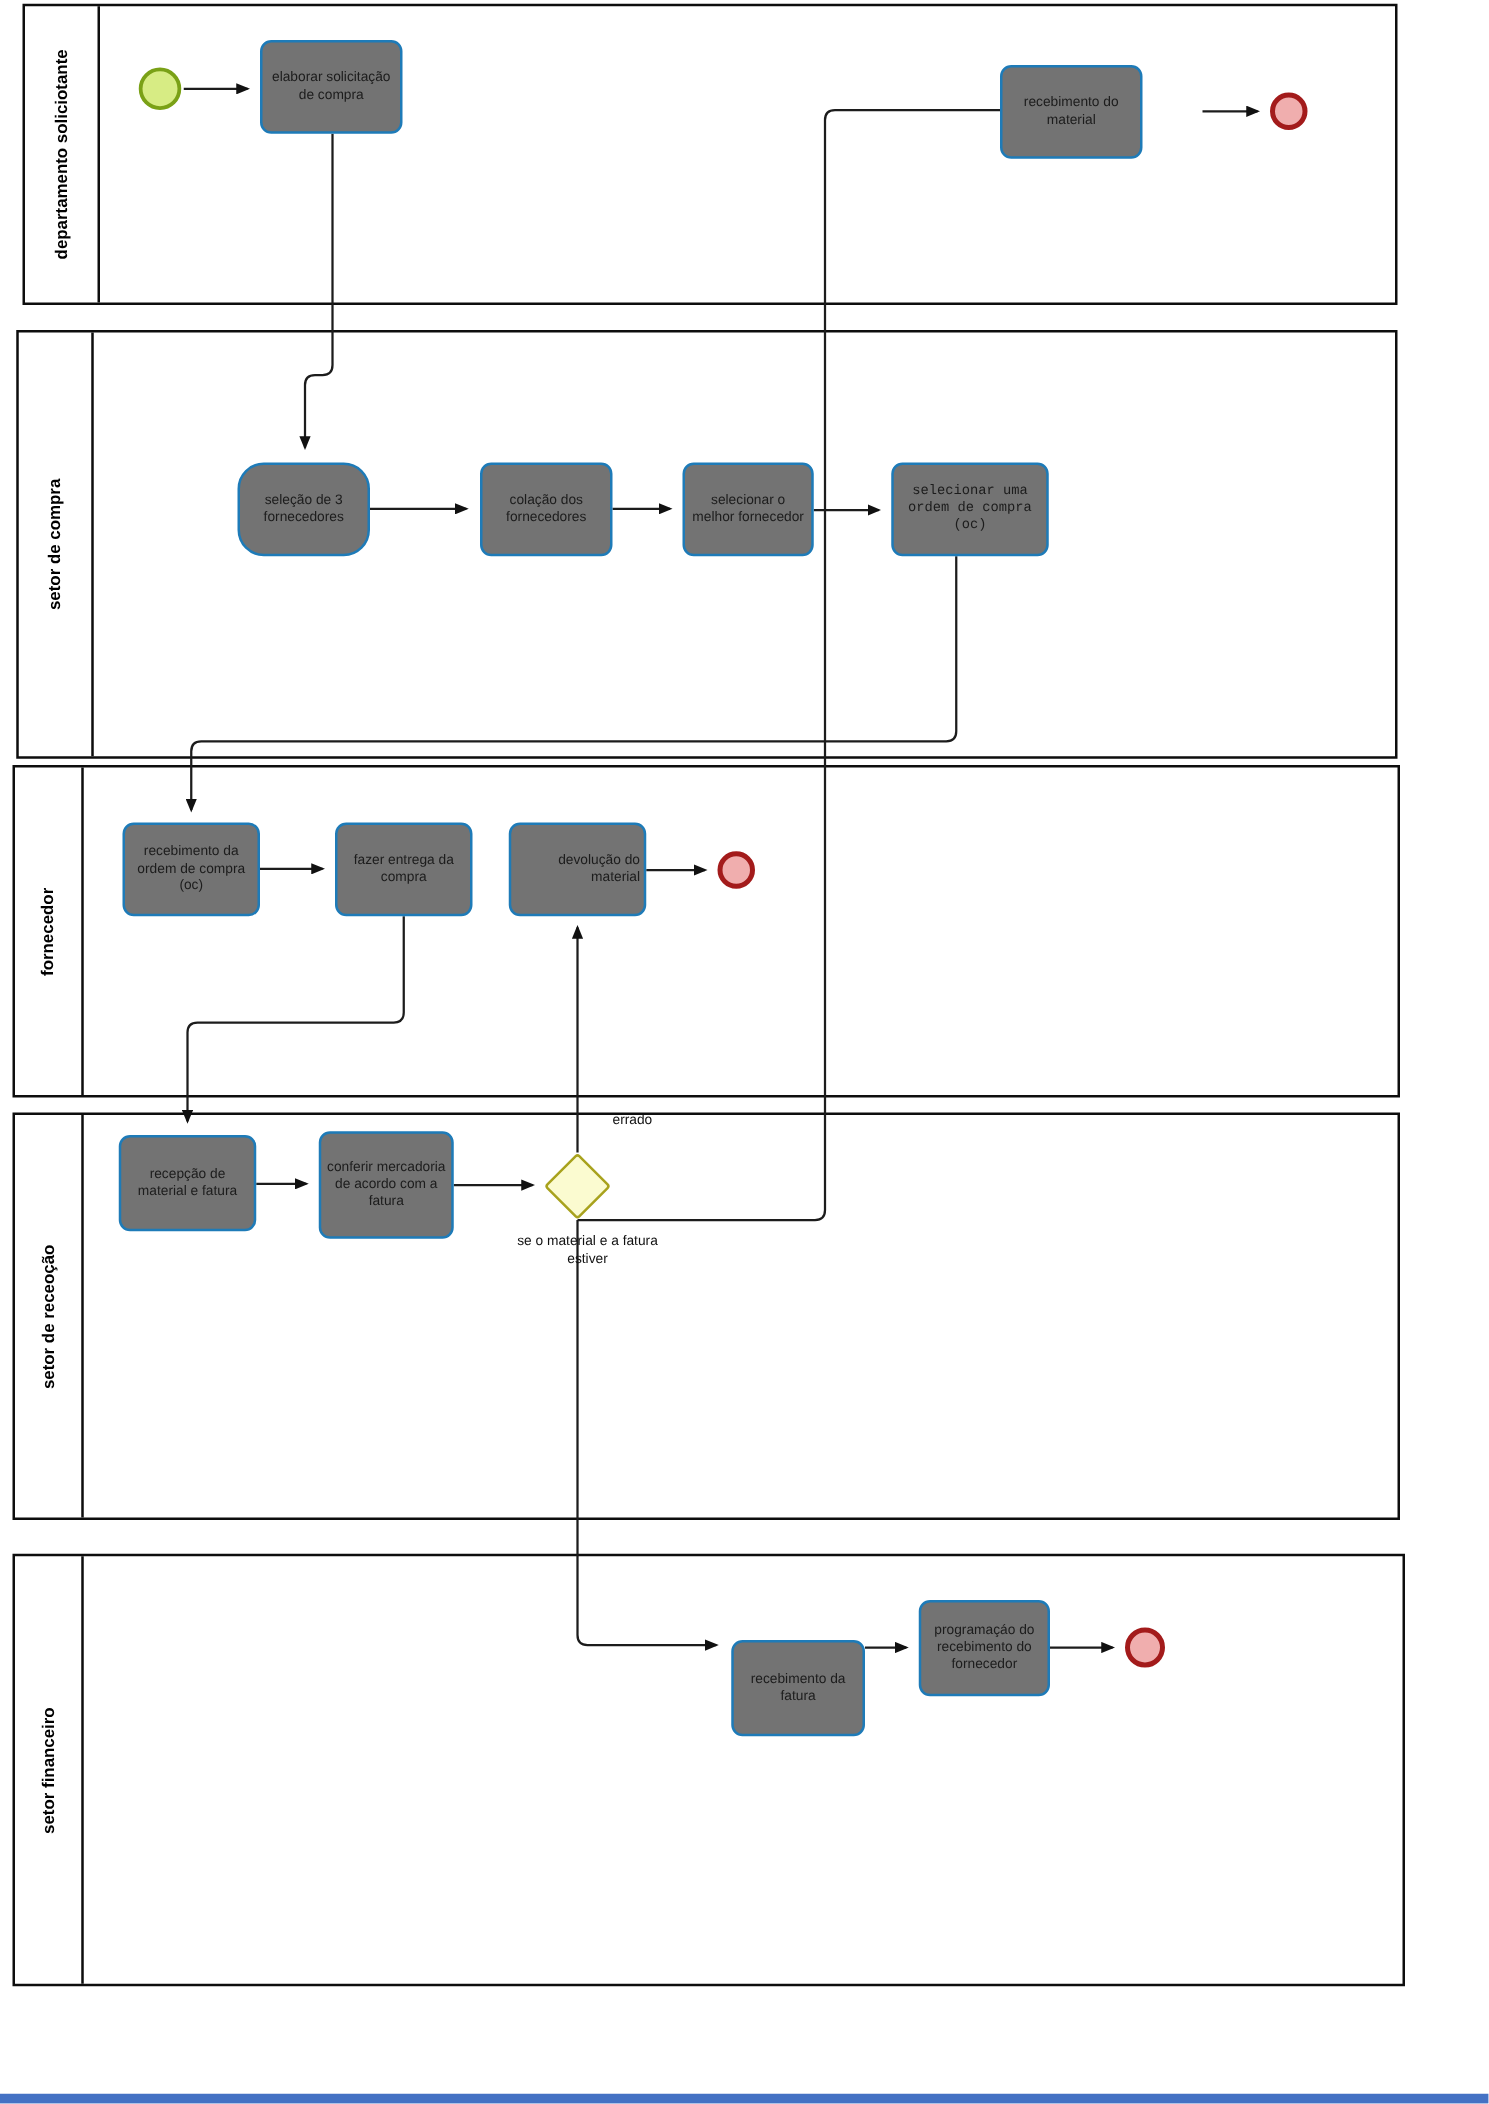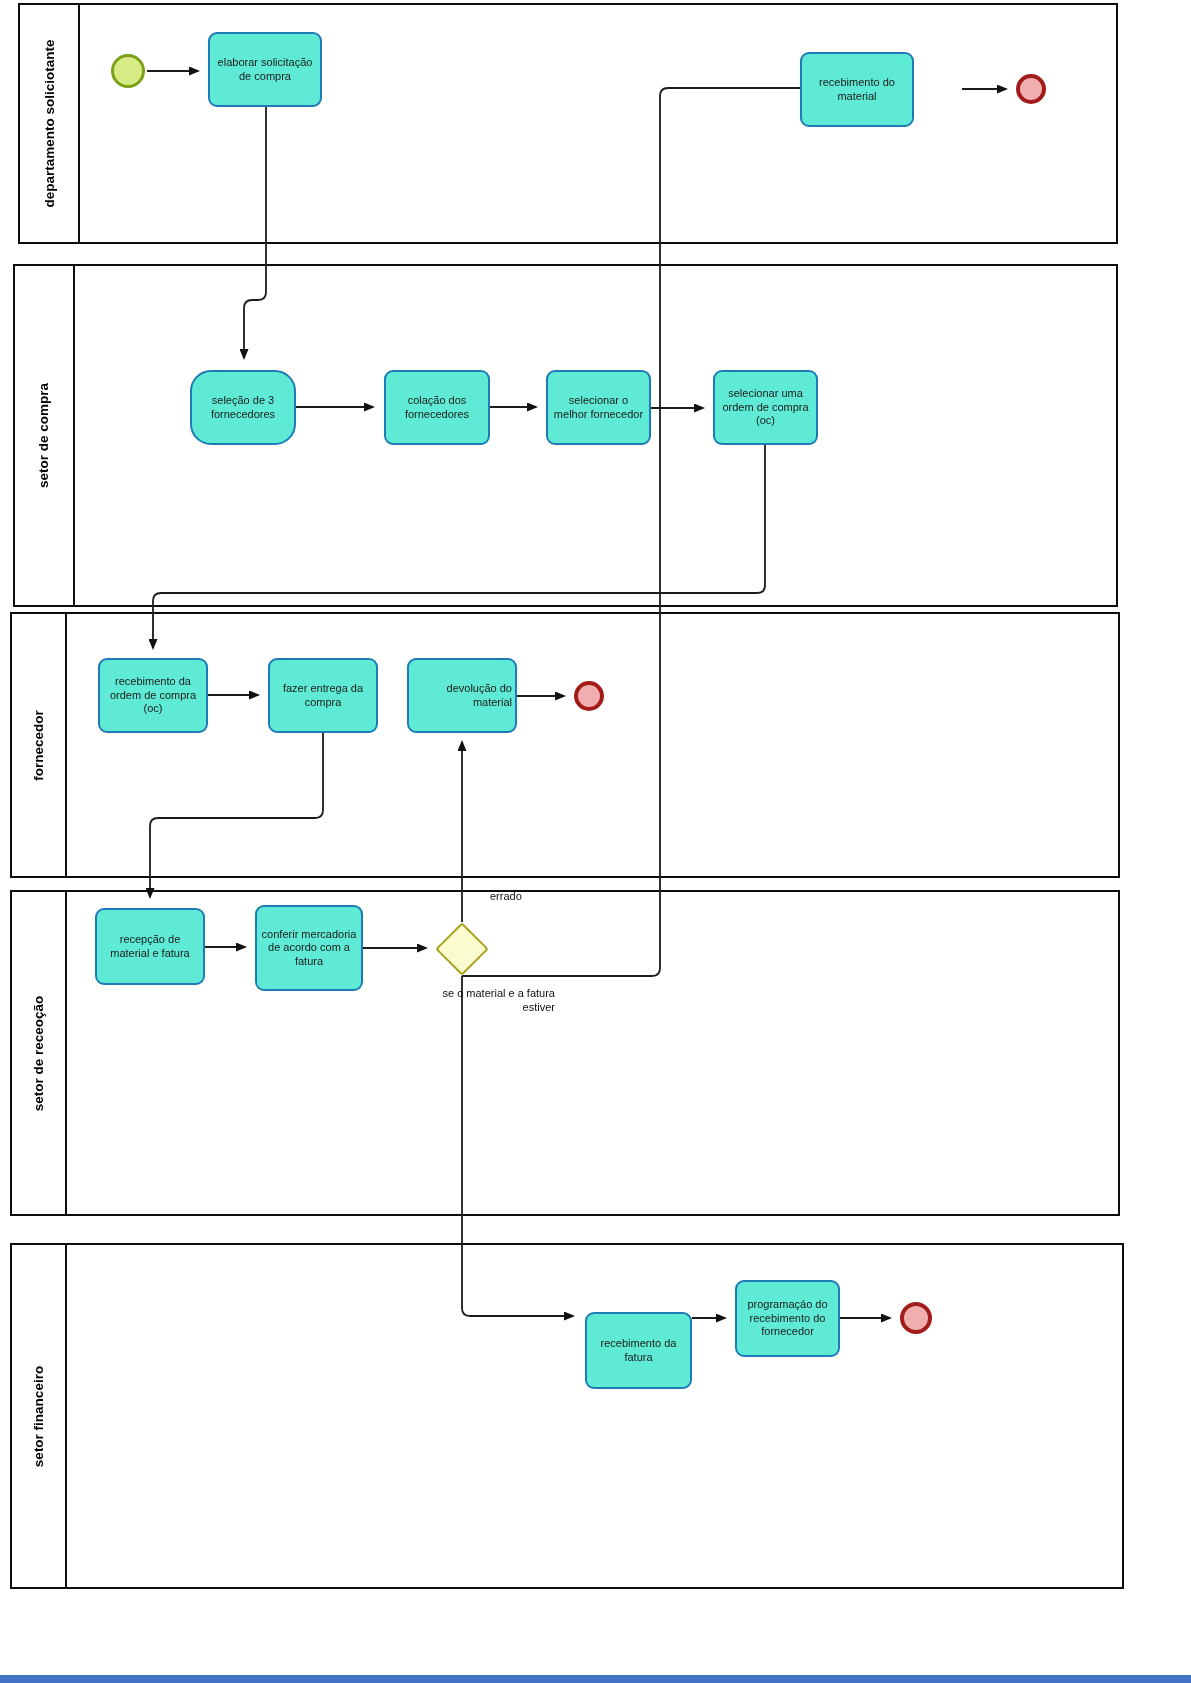--- a/index.html
+++ b/index.html
@@ -6,32 +6,32 @@
   #canvas{
     position:relative;width:1191px;height:1683px;background:#ffffff;overflow:hidden;
     font-family:"Liberation Sans", sans-serif;color:#1a1a1a;
   }
   .pool{position:absolute;border:2px solid #0d0d0d;background:#ffffff;box-sizing:border-box;}
   .pool-header{position:absolute;left:0;top:0;bottom:0;border-right:2px solid #0d0d0d;
     display:flex;align-items:center;justify-content:center;box-sizing:border-box;}
   .pool-title{transform:rotate(-90deg);white-space:nowrap;font-weight:bold;font-size:13.5px;color:#000;}
   .task{
     position:absolute;box-sizing:border-box;border:2.4px solid #1e7bb8;border-radius:9px;
-    background:#5eead4;display:flex;align-items:center;justify-content:center;text-align:center;
+    background:#737373;display:flex;align-items:center;justify-content:center;text-align:center;
     font-size:11px;line-height:13.5px;padding:3px;color:#1c1c1c;
   }
   .event{position:absolute;box-sizing:border-box;border-radius:50%;}
   .event.start{width:34px;height:34px;background:#d7ec84;border:3px solid #7aa116;}
   .event.end{width:30px;height:30px;background:#f0aeae;border:4.5px solid #a31b1b;}
   .gateway{
     position:absolute;box-sizing:border-box;width:38px;height:38px;background:#fbfbd0;
     border:2.5px solid #a8a21d;border-radius:3px;transform:rotate(45deg);
   }
   .flow-label{position:absolute;font-size:11px;color:#111;}
-  .cond-label{position:absolute;font-size:11px;color:#111;text-align:right;line-height:14px;}
+  .cond-label{position:absolute;font-size:11px;color:#111;text-align:center;line-height:14px;}
   #flows{position:absolute;left:0;top:0;pointer-events:none;}
   #bottom-strip{position:absolute;left:0;top:1675px;width:1191px;height:8px;background:#4472c4;}
 </style>
 </head>
 <body>
 
 <div id="canvas">
 
   <div class="pool" style="left:18px;top:3px;width:1100px;height:241px;">
     <div class="pool-header" style="width:60px;">
@@ -91,21 +91,21 @@
   </svg>
 
   <div class="event start" style="left:111px;top:54px;"></div>
   <div class="task" style="left:208px;top:32px;width:114px;height:75px;">elaborar solicitação de compra</div>
   <div class="task" style="left:800px;top:52px;width:114px;height:75px;">recebimento do material</div>
   <div class="event end" style="left:1016px;top:74px;"></div>
 
   <div class="task" style="left:190px;top:370px;width:106px;height:75px;border-radius:21px;">seleção de 3 fornecedores</div>
   <div class="task" style="left:384px;top:370px;width:106px;height:75px;">colação dos fornecedores</div>
   <div class="task" style="left:546px;top:370px;width:105px;height:75px;">selecionar o melhor fornecedor</div>
-  <div class="task" style="left:713px;top:370px;width:105px;height:75px;">selecionar uma ordem de compra (oc)</div>
+  <div class="task" style="left:713px;top:370px;width:126px;height:75px;font-family:Liberation Mono, monospace;">selecionar uma ordem de compra (oc)</div>
 
   <div class="task" style="left:268px;top:658px;width:110px;height:75px;">fazer entrega da compra</div>
   <div class="task" style="left:98px;top:658px;width:110px;height:75px;">recebimento da ordem de compra (oc)</div>
   <div class="task" style="left:407px;top:658px;width:110px;height:75px;text-align:right;">devolução do material</div>
   <div class="event end" style="left:574px;top:681px;"></div>
 
   <div class="task" style="left:95px;top:908px;width:110px;height:77px;">recepção de material e fatura</div>
   <div class="task" style="left:255px;top:905px;width:108px;height:86px;">conferir mercadoria de acordo com a fatura</div>
   <div class="gateway" style="left:443px;top:930px;"></div>
   <div class="flow-label" style="left:490px;top:890px;">errado</div>

